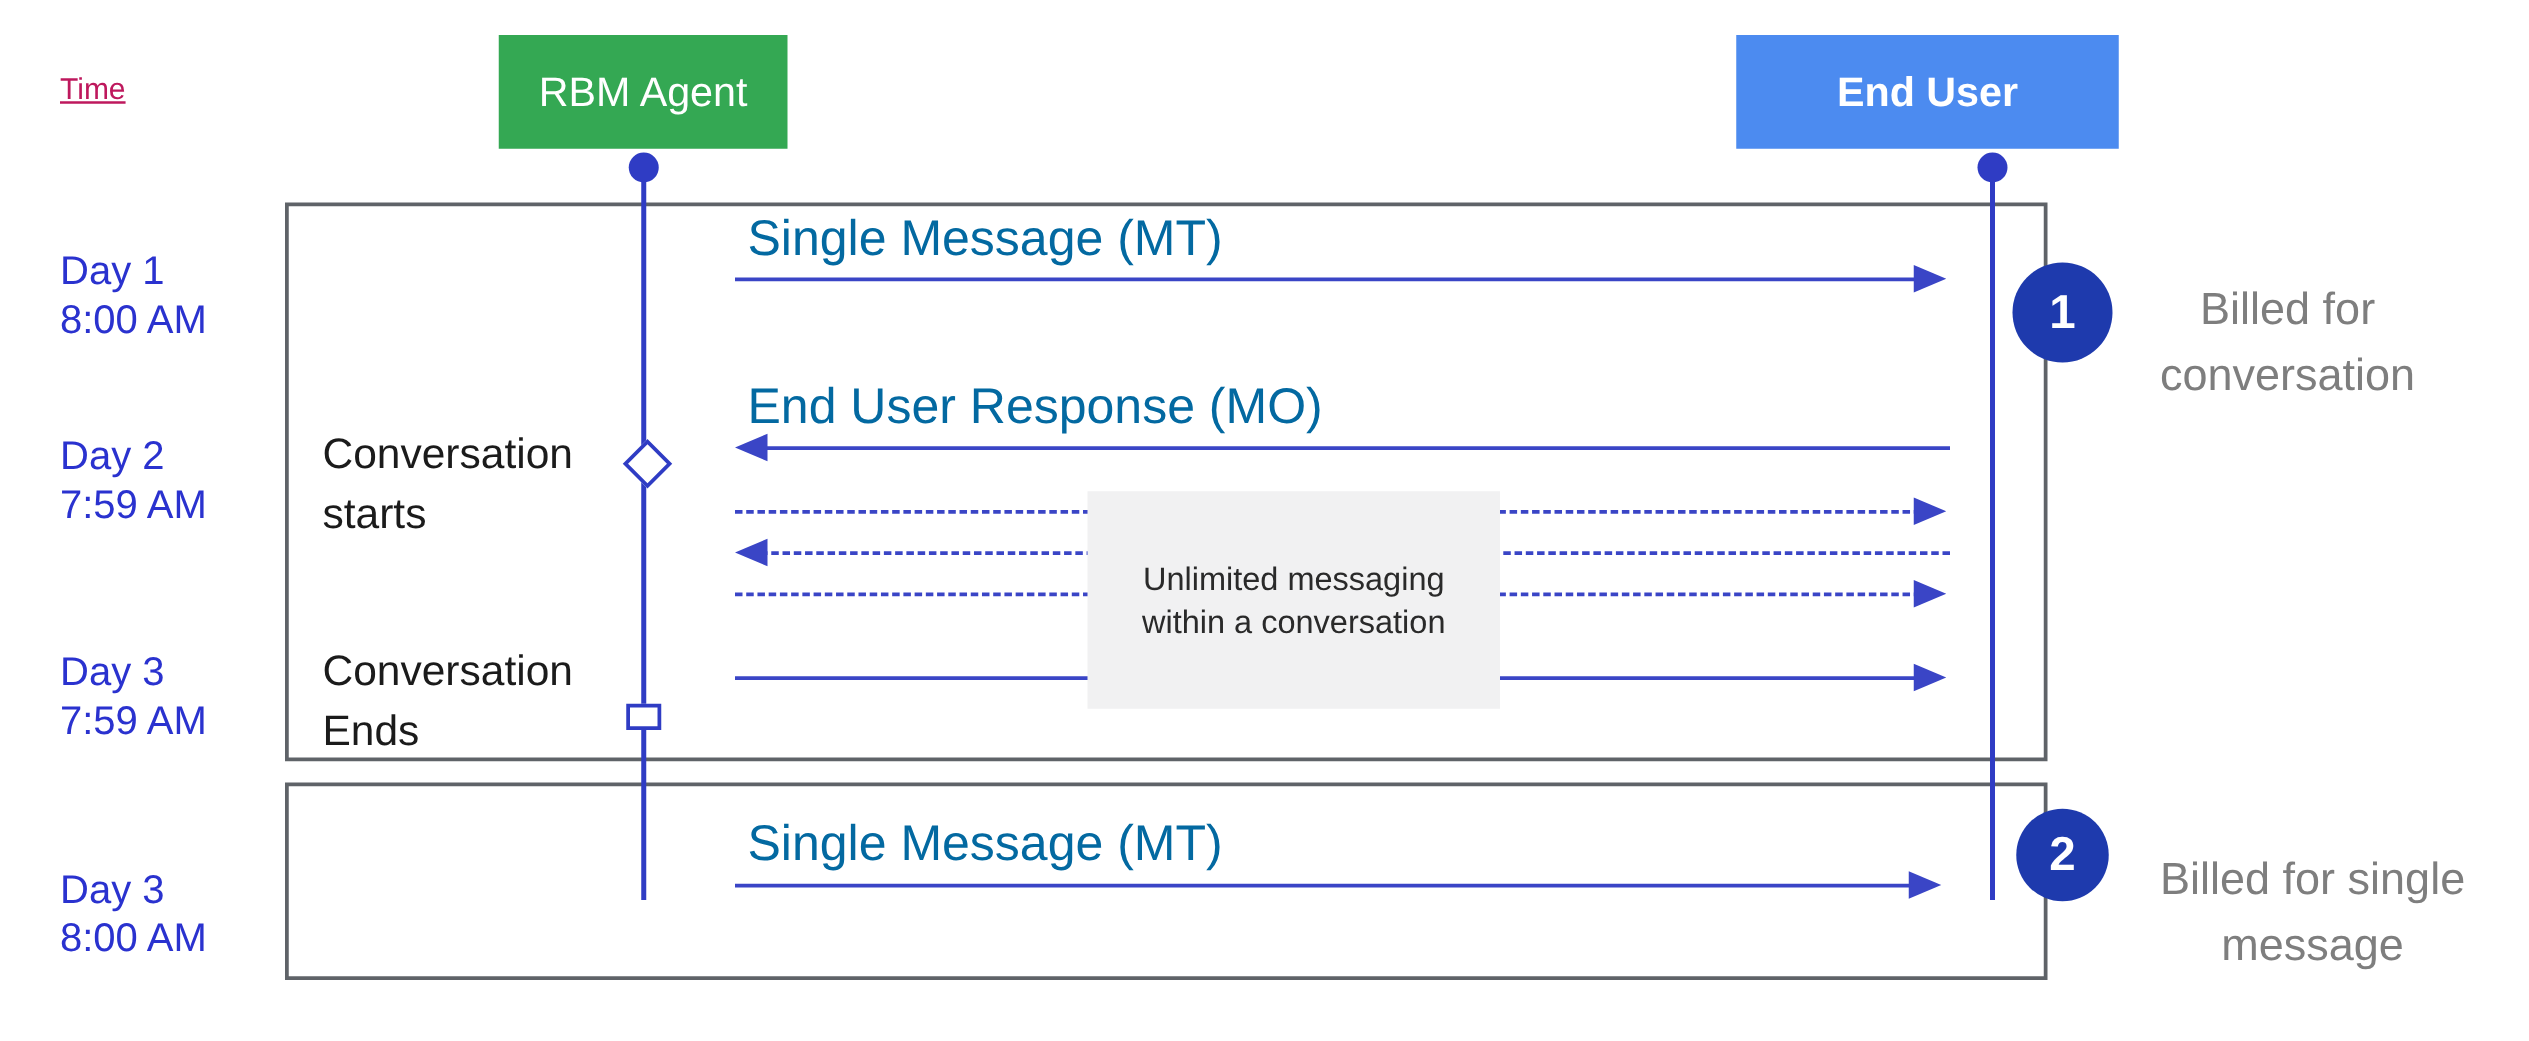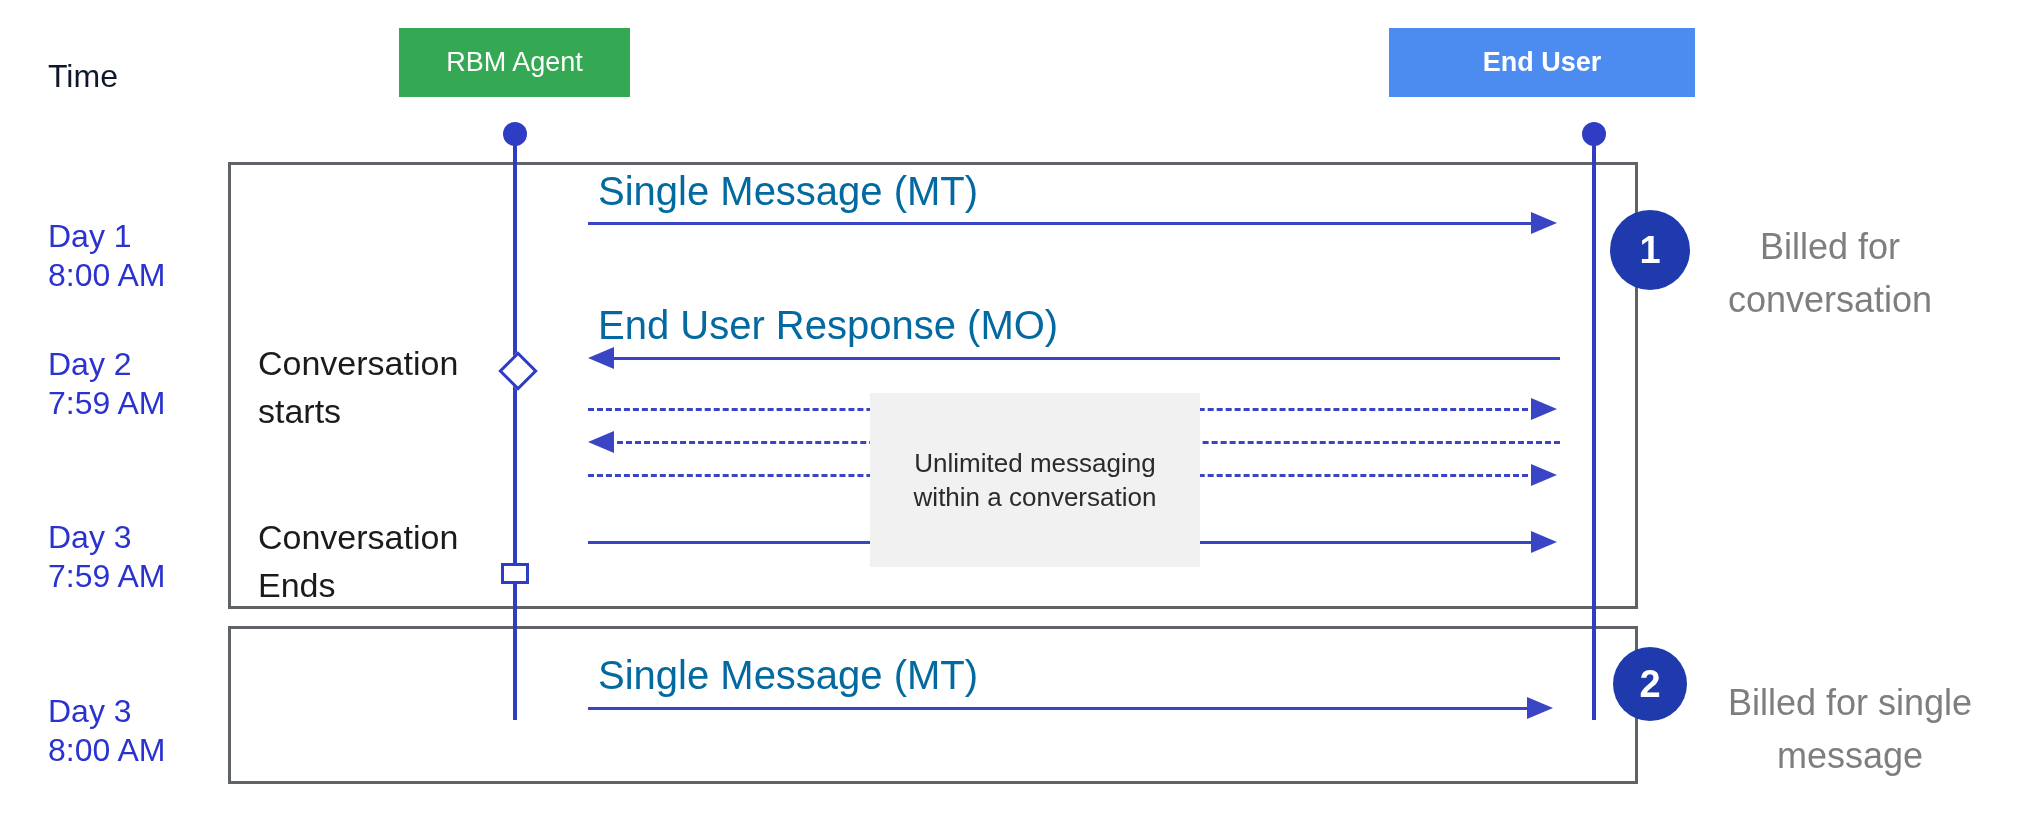--- a/index.html
+++ b/index.html
@@ -2,43 +2,43 @@
 <html><head>
 <meta charset="utf-8">
 <style>
   html,body{margin:0;padding:0;background:#ffffff;}
   .canvas{
     position:relative;width:2023px;height:833px;background:#ffffff;overflow:hidden;
     font-family:"Liberation Sans", sans-serif;
   }
   
   .actor{
-    position:absolute;top:28px;height:69px;display:flex;align-items:center;justify-content:center;
-    color:#ffffff;font-size:27px;z-index:6;
+    position:absolute;top:28px;height:91px;display:flex;align-items:center;justify-content:center;
+    color:#ffffff;font-size:33px;z-index:6;
   }
   .actor.agent{left:399px;width:231px;background:#34A853;}
   .actor.user{left:1389px;width:306px;background:#4C8BF0;font-weight:bold;}
   
   .lifeline{position:absolute;width:4px;background:#2f3cc4;z-index:4;}
   .lifeline.agent{left:513px;top:125px;height:595px;}
   .lifeline.user{left:1592px;top:125px;height:595px;}
   .lifedot{position:absolute;width:24px;height:24px;border-radius:50%;background:#2f3cc4;z-index:4;}
   .lifedot.agent{left:503px;top:122px;}
   .lifedot.user{left:1582px;top:122px;}
   
   .frame{position:absolute;border:3px solid #5f6368;background:transparent;z-index:1;}
   .frame.one{left:228px;top:162px;width:1404px;height:441px;}
   .frame.two{left:228px;top:626px;width:1404px;height:152px;}
   
   .time-header{
-    position:absolute;left:48px;top:58px;font-size:32px;color:#0f172a;
-    z-index:2;
+    position:absolute;left:48px;top:58px;font-size:24px;color:#be185d;
+    text-decoration:underline;z-index:2;
   }
   .time-label{position:absolute;left:48px;font-size:32px;line-height:39px;color:#2a32cf;z-index:2;white-space:nowrap;}
-  .time-label.t1{top:197px;margin-top:20px;}
+  .time-label.t1{top:197px;}
   .time-label.t2{top:345px;}
   .time-label.t3{top:518px;}
   .time-label.t4{top:692px;}
   
   .milestone{position:absolute;left:258px;font-size:34px;line-height:48px;color:#1b1b1b;z-index:2;white-space:nowrap;}
   .milestone.start{top:339px;}
   .milestone.end{top:513px;}
   .milestone.single{top:674px;}
   
   .msg-label{position:absolute;left:598px;font-size:40px;line-height:42px;color:#0369a1;z-index:2;white-space:nowrap;}

